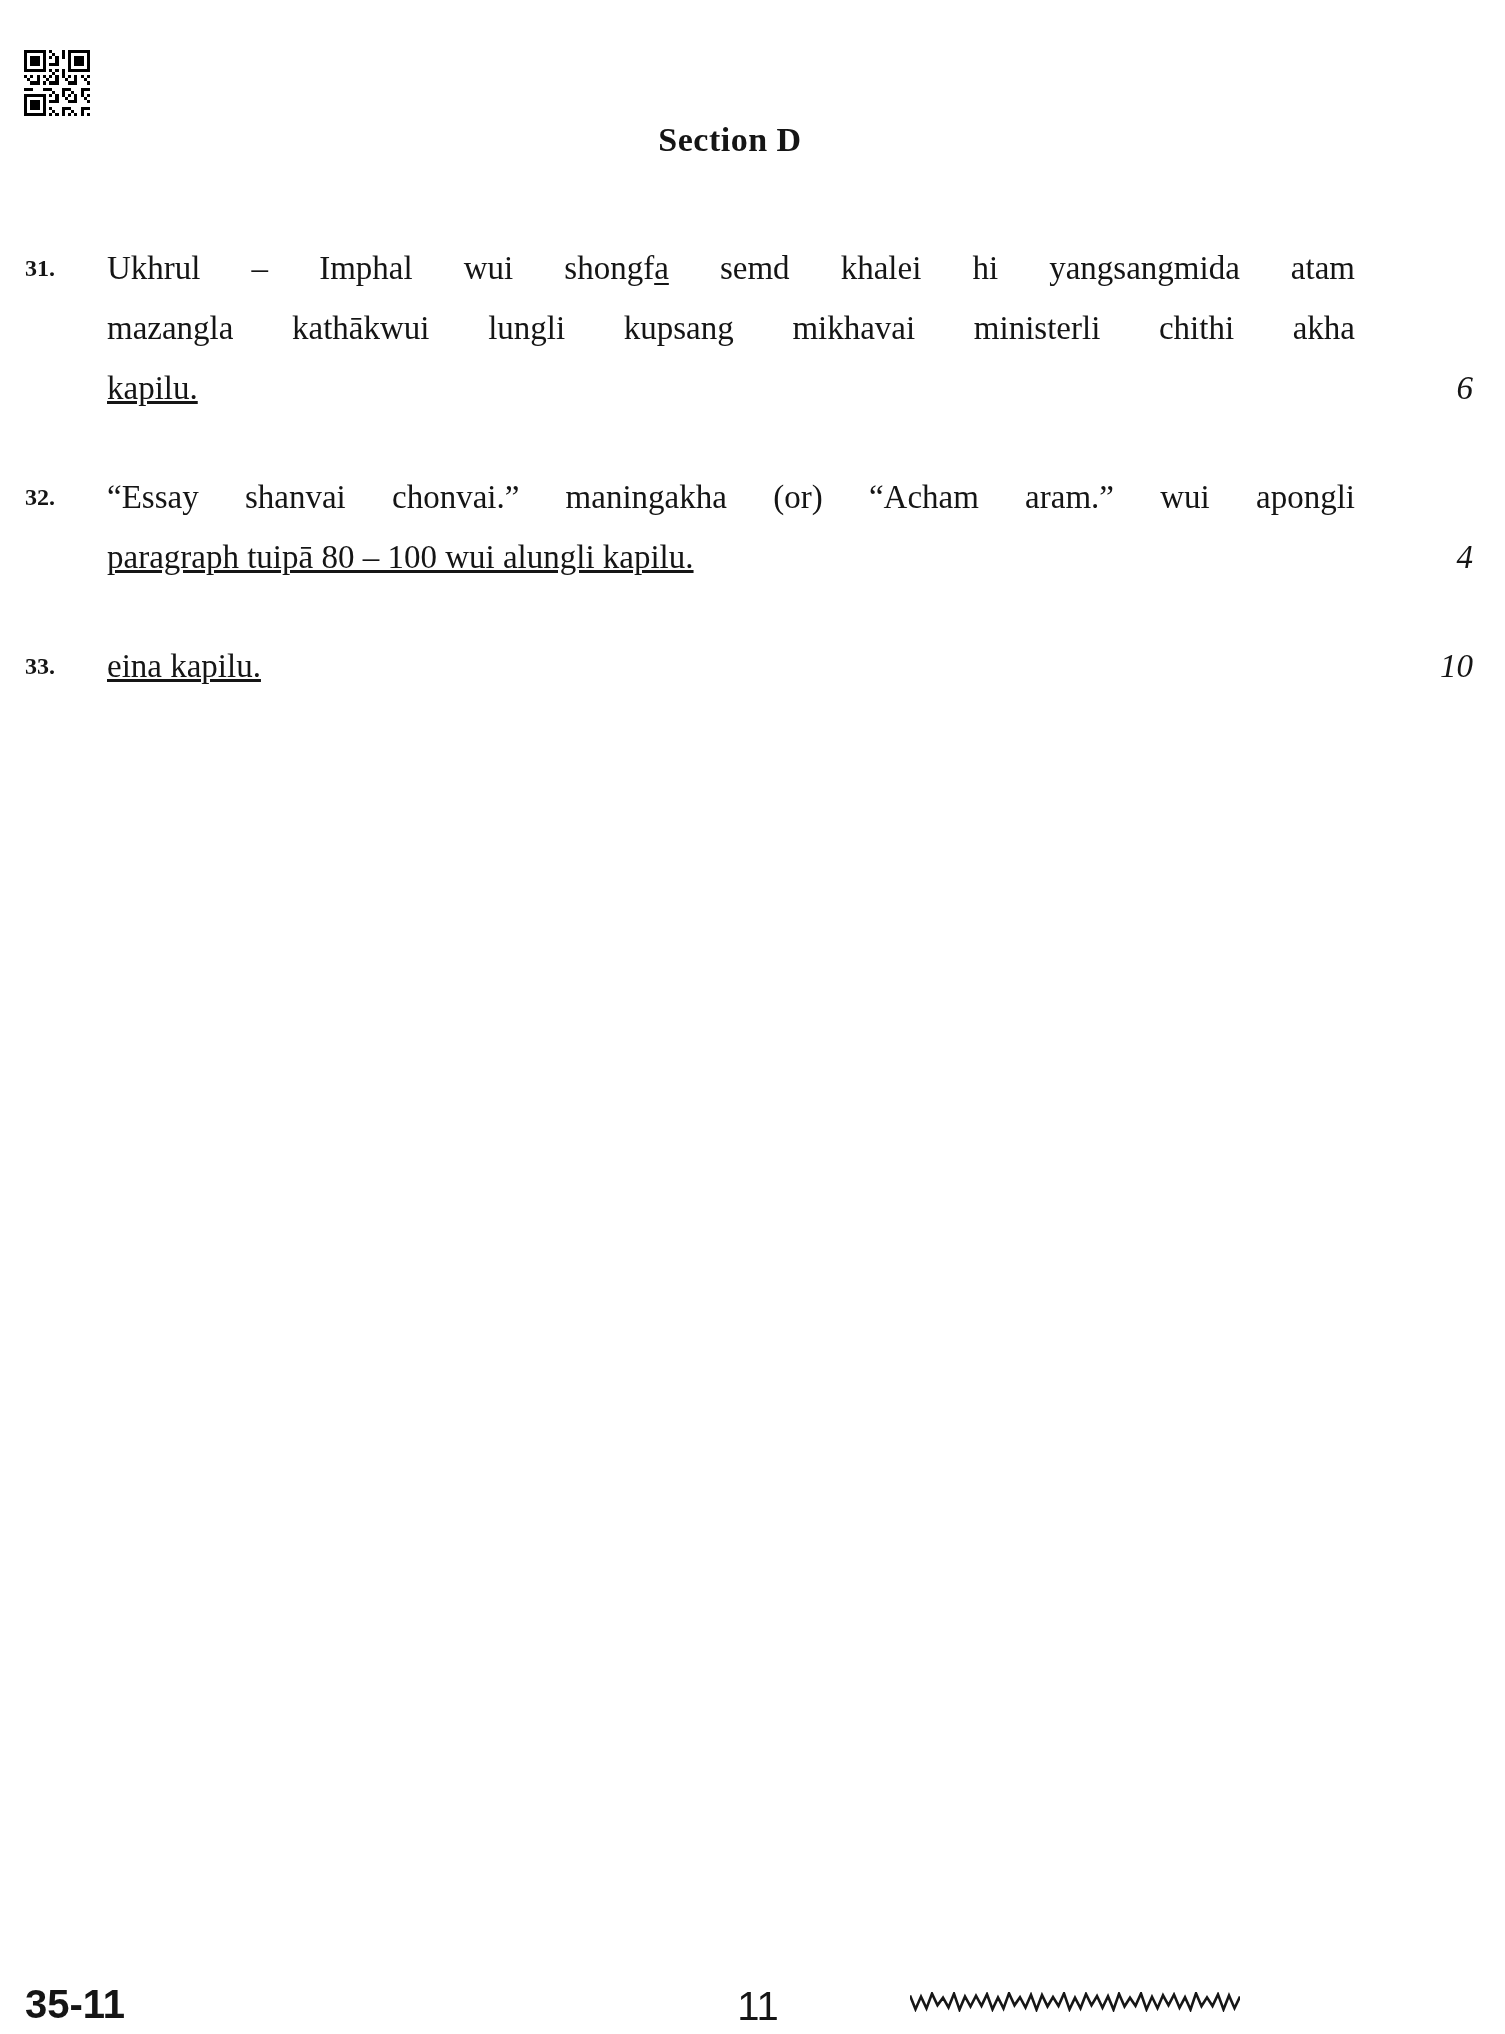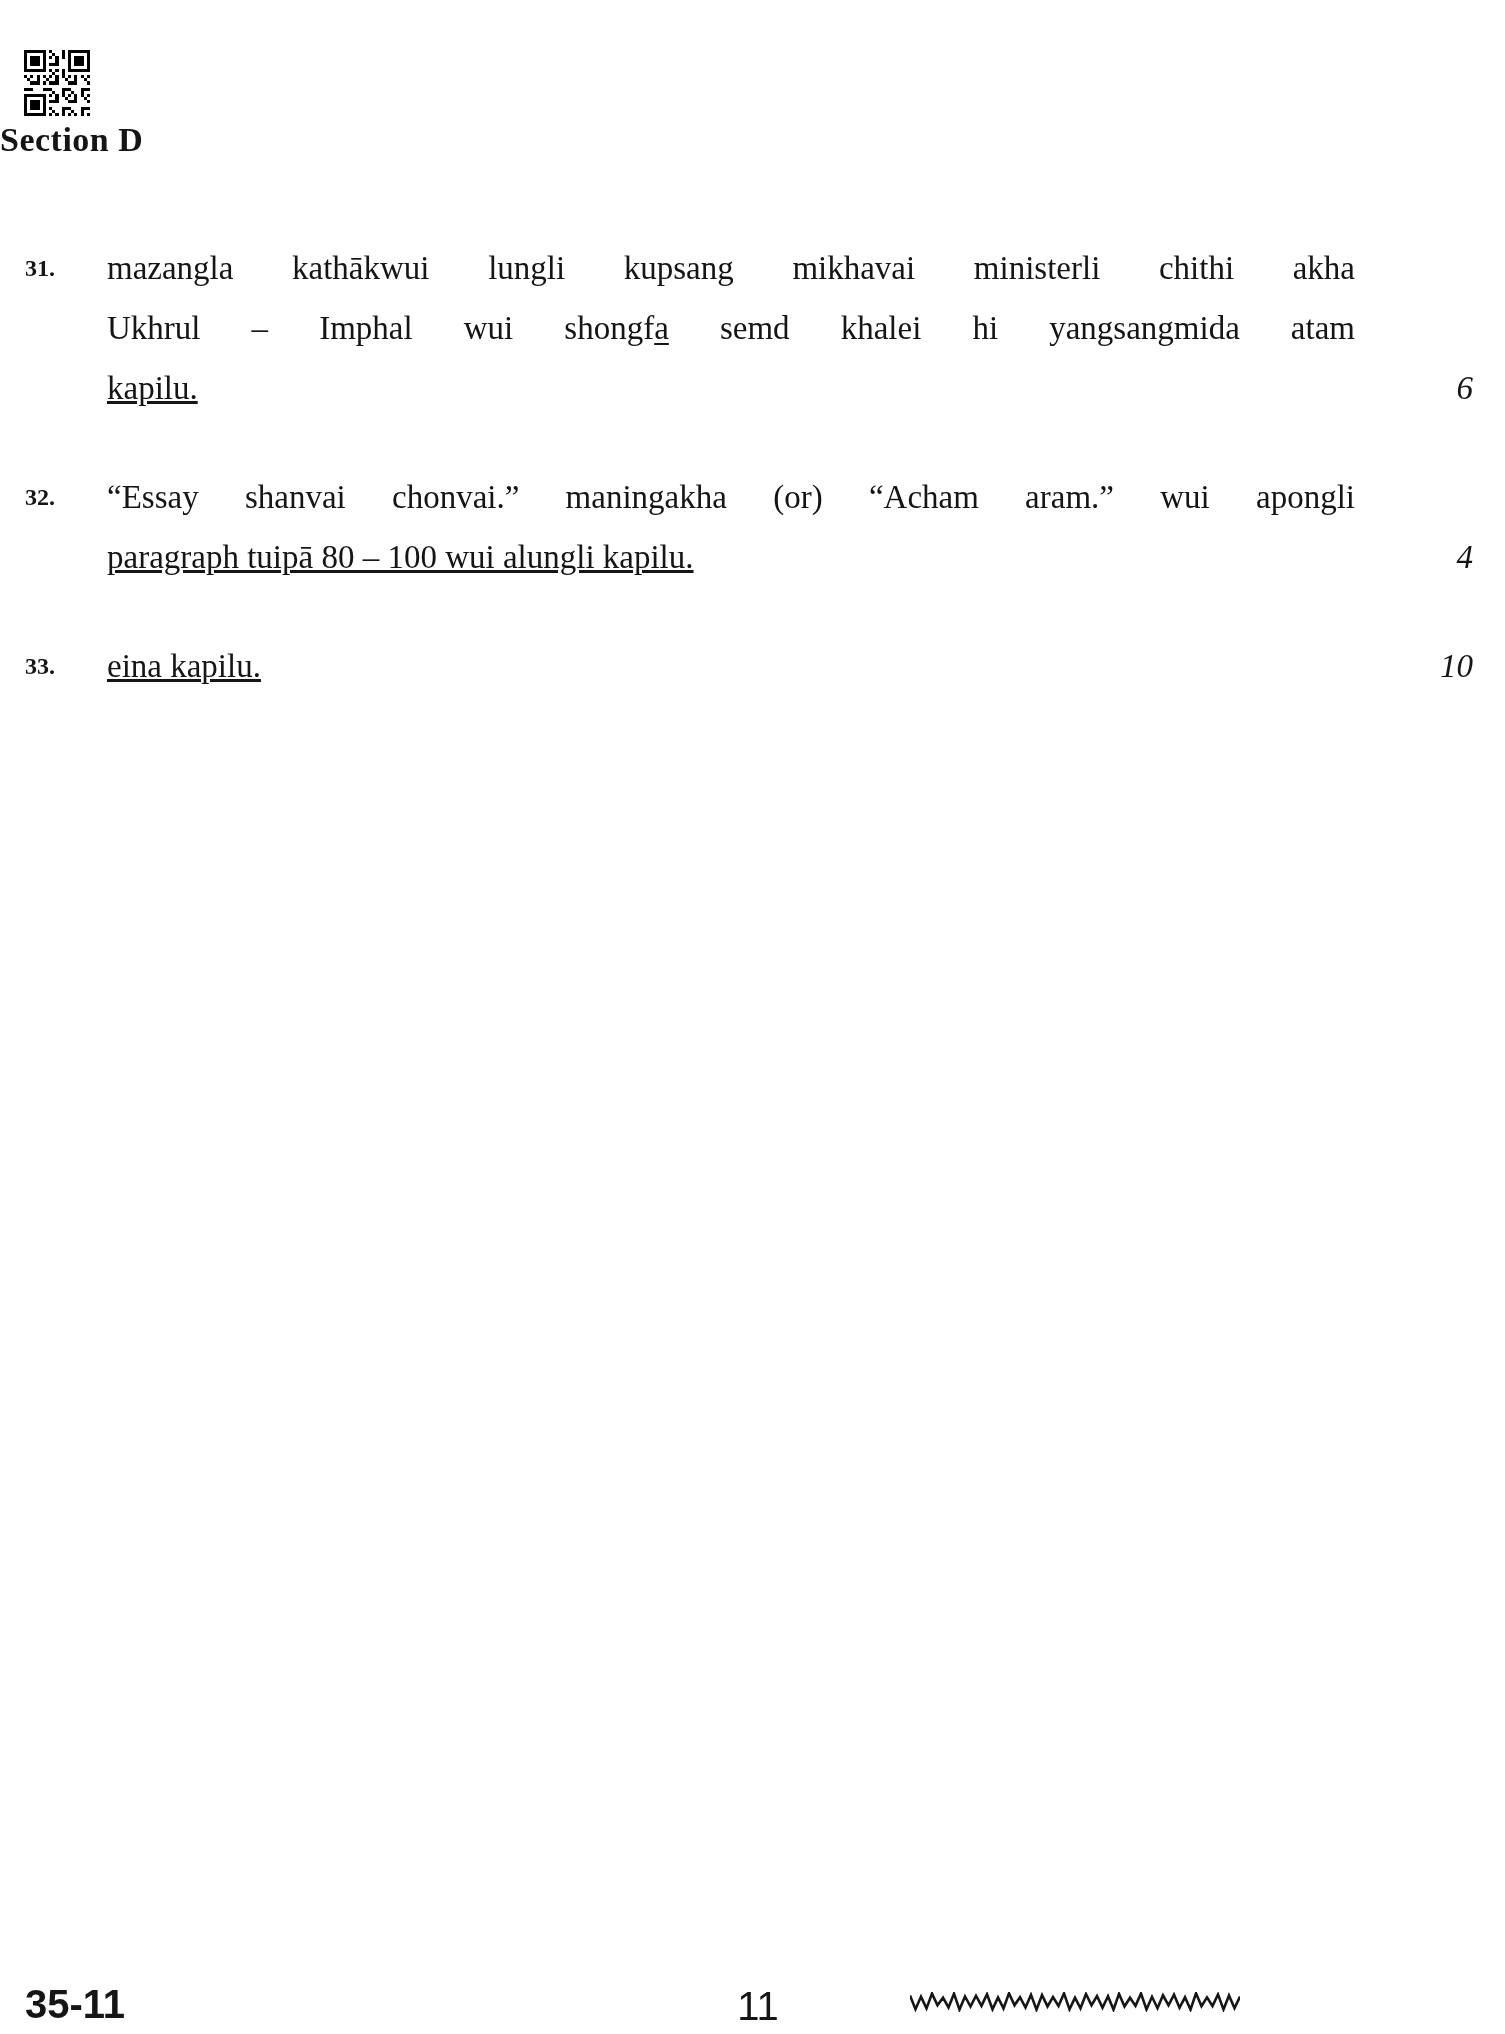--- a/index.html
+++ b/index.html
@@ -18,21 +18,21 @@
     top: 50px;
     width: 66px;
     height: 66px;
   }
   .section-title {
     position: absolute;
     left: 0;
     top: 121px;
     width: 1460px;
     margin: 0;
-    text-align: left;
+    text-align: center;
     font-size: 34px;
     font-weight: 700;
     letter-spacing: 0.5px;
   }
   .questions {
     position: absolute;
     left: 25px;
     top: 238px;
     width: 1460px;
   }
@@ -210,22 +210,22 @@
       <rect x="1" y="15" width="5" height="5" fill="#fff"></rect>
       <rect x="2" y="16" width="3" height="3" fill="#000"></rect>
     </svg>
 
   <h1 class="section-title">Section D</h1>
 
   <div class="questions">
   <div class="question">
     <div class="q-num">31.</div>
     <div class="q-text">
+          <div class="q-line"><span>Ukhrul – Imphal wui shongf</span><span class="u">a</span><span> semd khalei hi yangsangmida atam</span></div>
           <div class="q-line"><span>mazangla kathākwui lungli kupsang mikhavai ministerli chithi akha</span></div>
-          <div class="q-line"><span>Ukhrul – Imphal wui shongf</span><span class="u">a</span><span> semd khalei hi yangsangmida atam</span></div>
           <div class="q-line"><span>kapilu.</span></div>
         </div>
     <div class="q-marks">6</div>
   </div>
 
   <div class="question">
     <div class="q-num">32.</div>
     <div class="q-text">
           <div class="q-line"><span>“Essay shanvai chonvai.” maningakha (or) “Acham aram.” wui apongli</span></div>
           <div class="q-line"><span>paragraph tuipā 80 – 100 wui alungli kapilu.</span></div>

